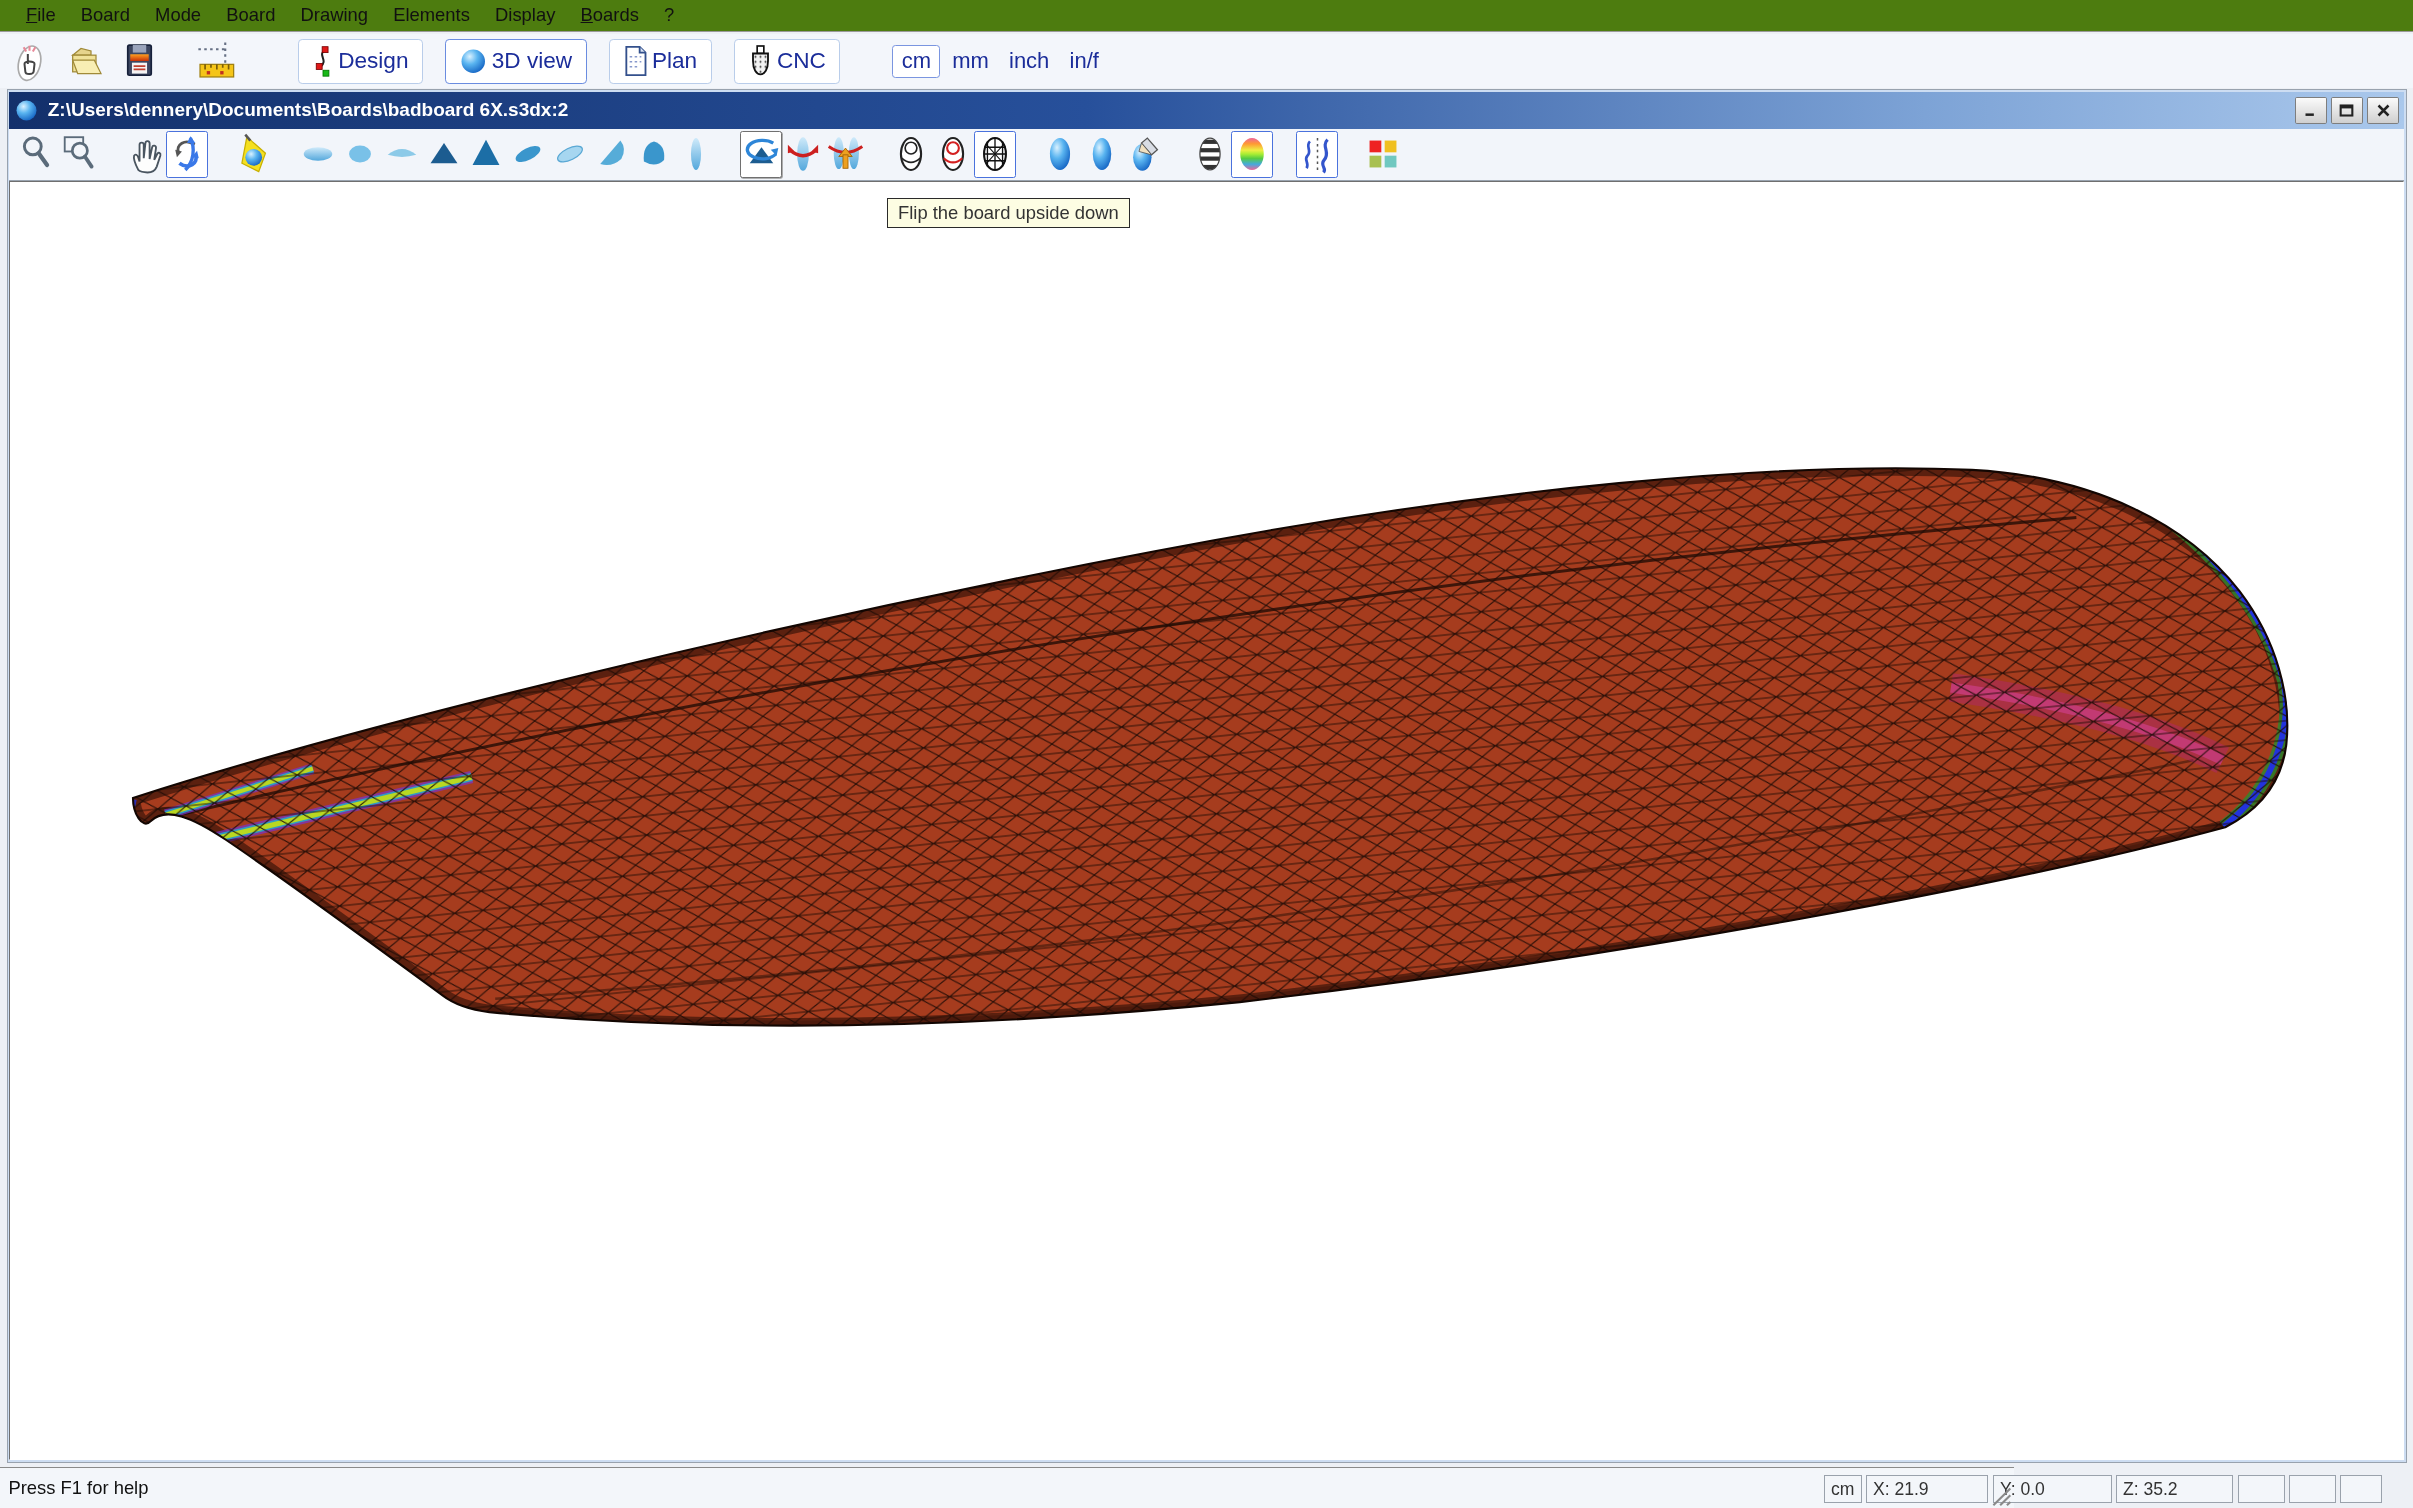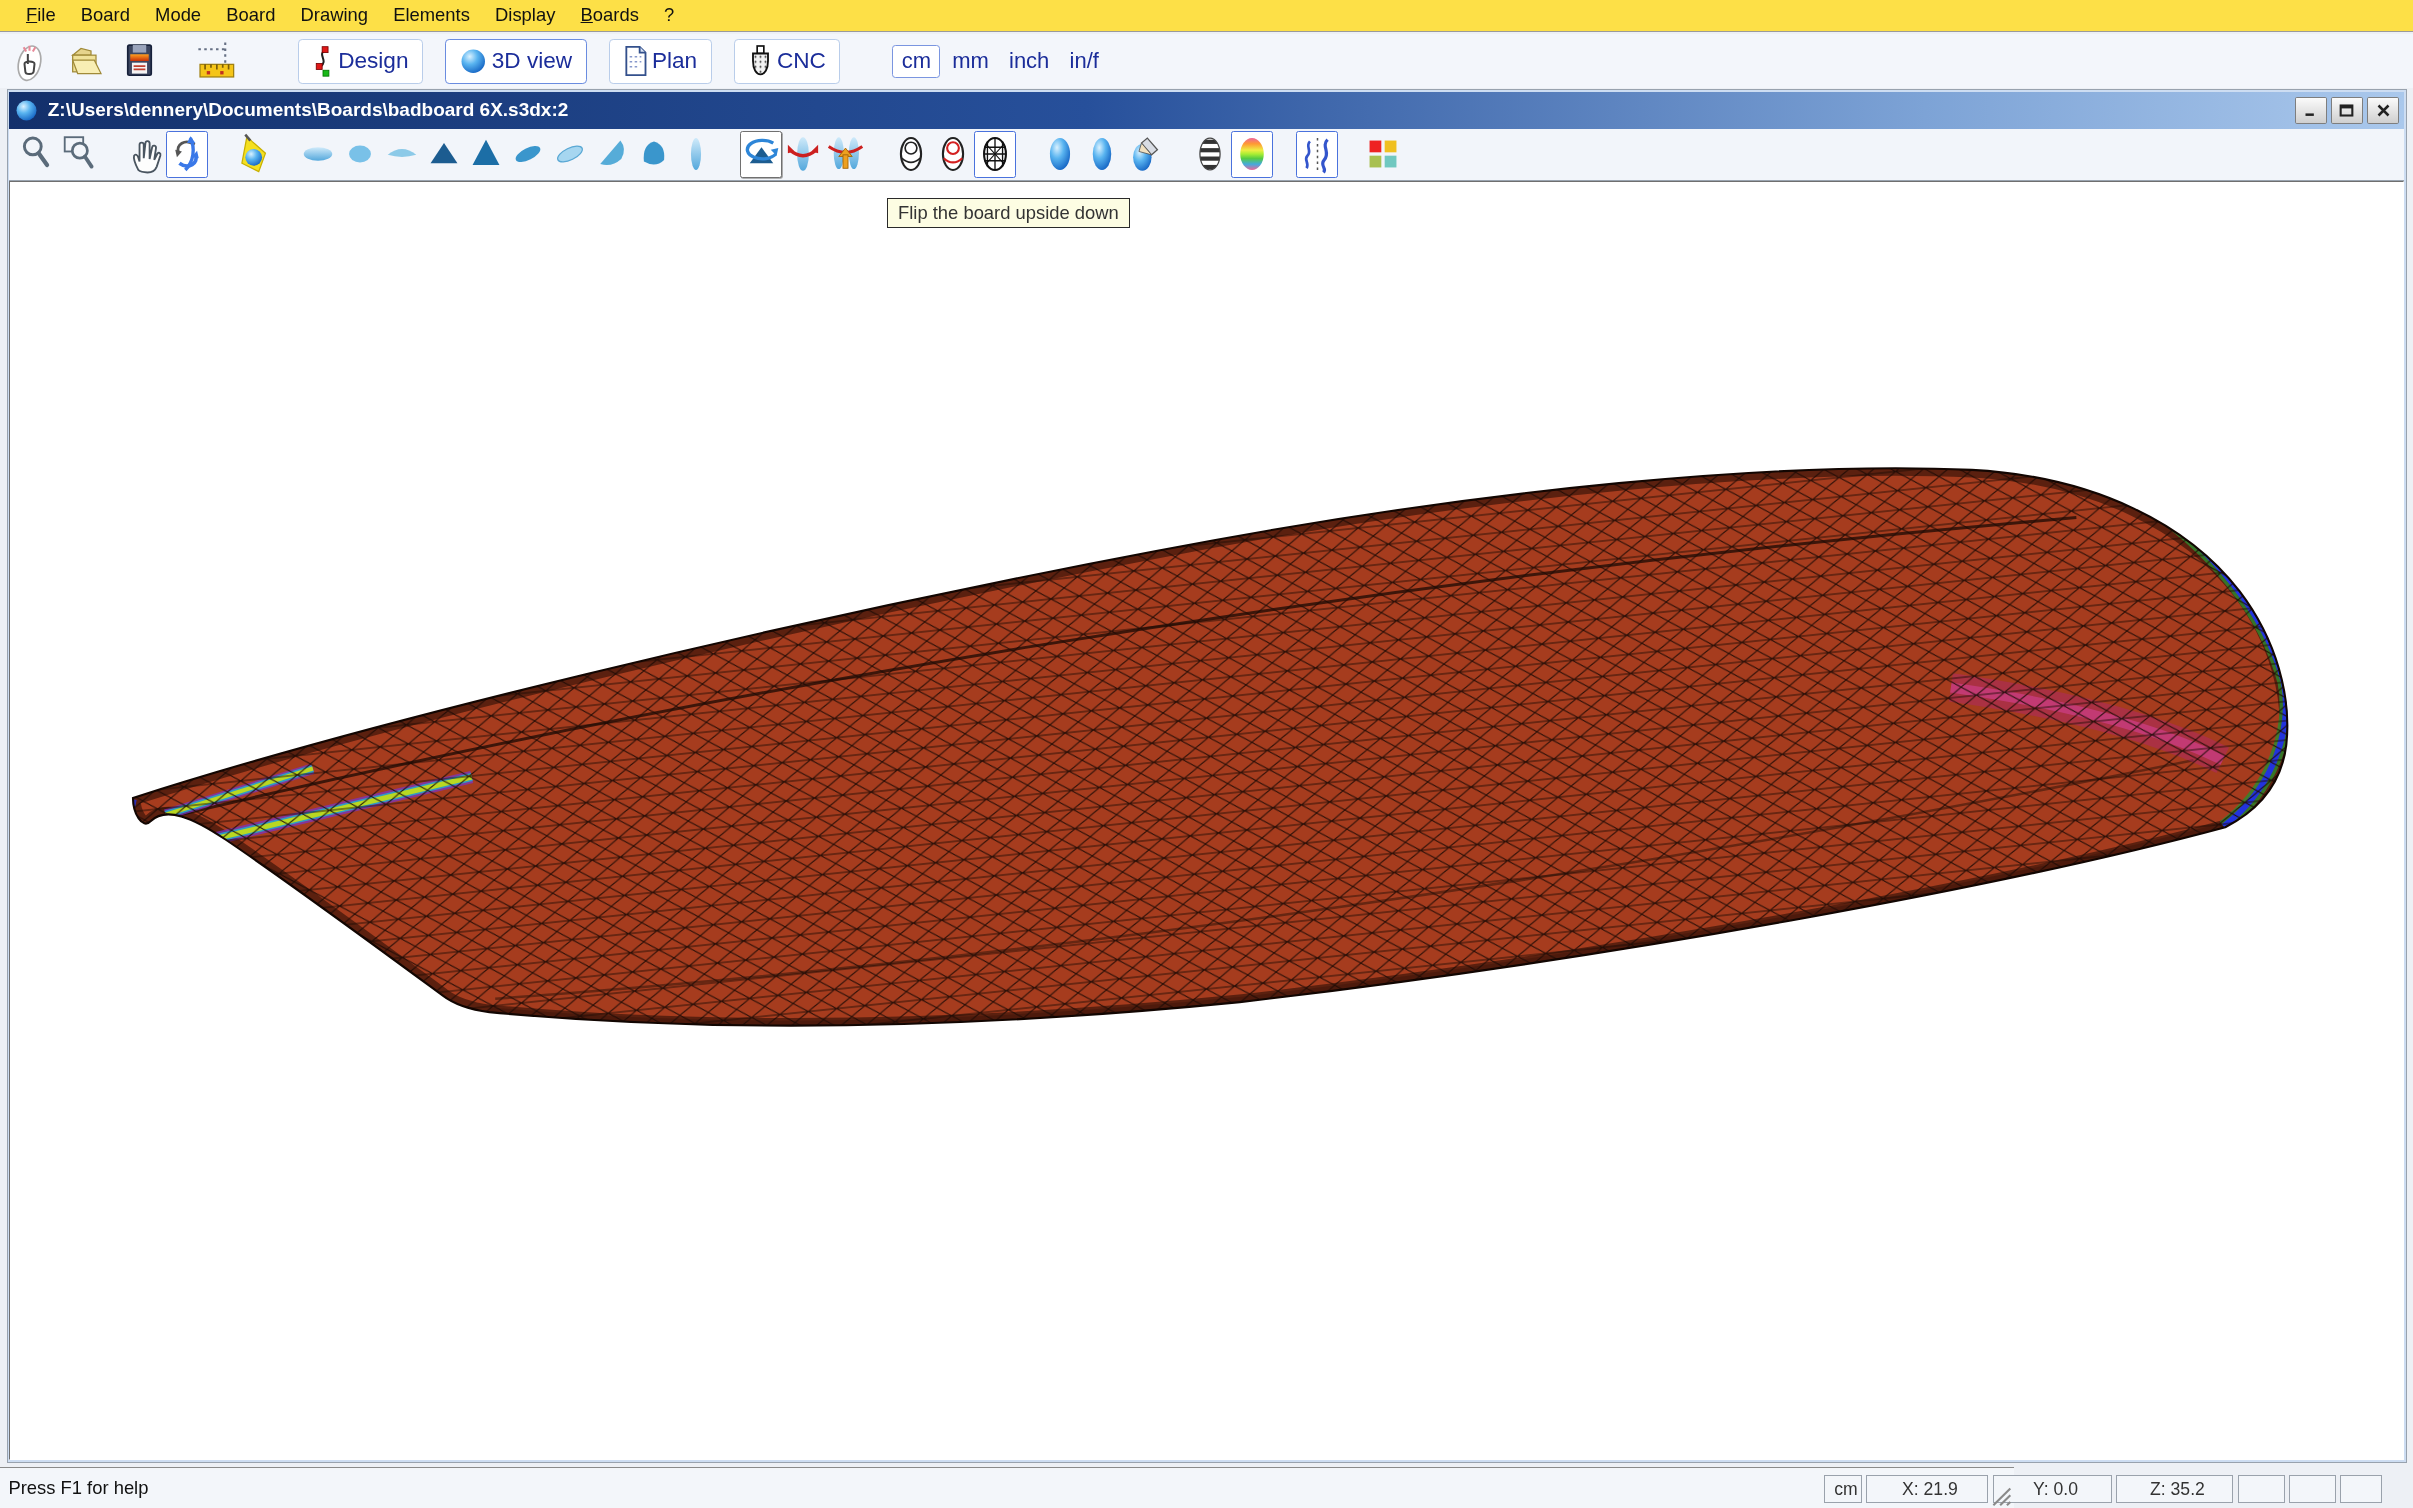--- a/index.html
+++ b/index.html
@@ -2,21 +2,21 @@
 <html style="font-size:13.4px"><head>
 <meta charset="utf-8">
 <style>
   * { margin:0; padding:0; box-sizing:border-box; }
   html,body { width:2413px; height:1508px; overflow:hidden; background:#edf0f5;
               font-family:"Liberation Sans", sans-serif; }
   .app { position:absolute; inset:0; }
 
   
   .menubar { position:absolute; left:0; top:0; width:2413px; height:32px;
-             background:#fde047; border-bottom:1.7px solid #9a9a9a;
+             background:#4d7c0f; border-bottom:1.7px solid #9a9a9a;
              display:flex; align-items:center; padding-left:13.4px; }
   .menu-item { font-size:18.4px; color:#111; padding:0 12.6px; height:30px; line-height:28.5px; cursor:default; }
   .menu-item.accel::first-letter { text-decoration:underline; }
 
   
   .toolbar { position:absolute; left:0; top:34px; width:2413px; height:54px;
              background:#f3f6fb; display:flex; align-items:center; }
   .tb-icon { width:45px; height:47px; display:flex; align-items:center; justify-content:center; }
   .mode-btn { display:flex; align-items:center; gap:4px; background:#fff;
               border:1.7px solid #b9cdea; border-radius:4.2px; padding:3.4px 13.4px; height:45px;
@@ -51,21 +51,21 @@
             border:1.7px solid; border-color:#6f6f6f #ffffff #ffffff #6f6f6f; overflow:hidden; }
   .board-svg { position:absolute; inset:0; width:100%; height:100%; }
 
   
   .tooltip { position:absolute; left:863px; top:198px; z-index:50;
              background:#fdfde3; border:0.8px solid #2a2a2a; padding:3px 10px;
              font-size:18.4px; color:#333; white-space:nowrap;margin-left:24px; }
 
   
   .statusbar { position:absolute; left:0; top:1467px; width:2014px; height:42px;
-               background:#f3f6fa; border-top:1.7px solid #8a8a8a;text-align:center; }
+               background:#f3f6fa; border-top:1.7px solid #8a8a8a; }
   .sb-help { position:absolute; left:8.4px; top:0; line-height:39px; font-size:18.4px; color:#111; }
   .sb-cell { position:absolute; top:6.7px; height:28.5px; border:0.8px solid #9aa2ac; background:#f3f6fa;
              font-size:17.6px; color:#333; line-height:26px; padding-left:5.9px; }
   .grip { position:absolute; right:1.7px; bottom:1.7px; }
 </style>
 </head>
 <body>
 
 <svg width="0" height="0" style="position:absolute">
   <defs>

